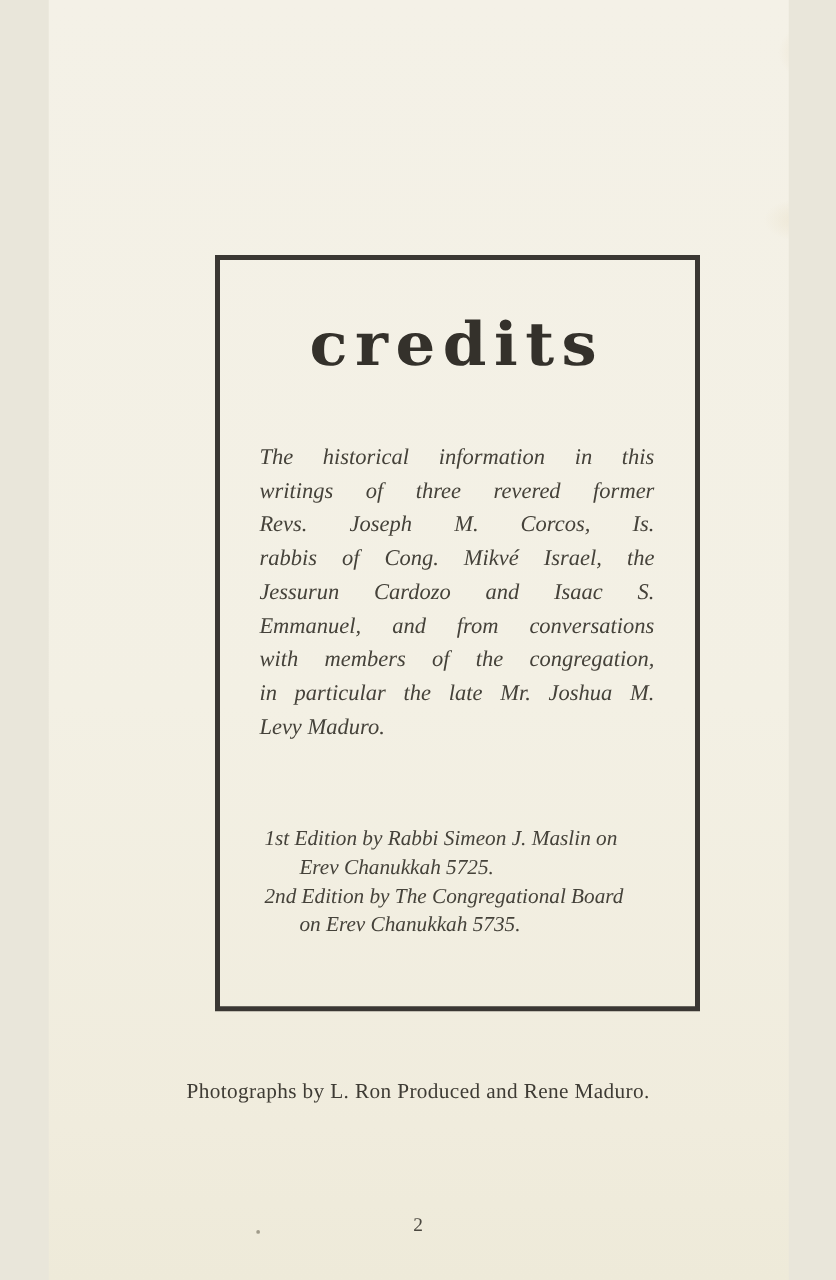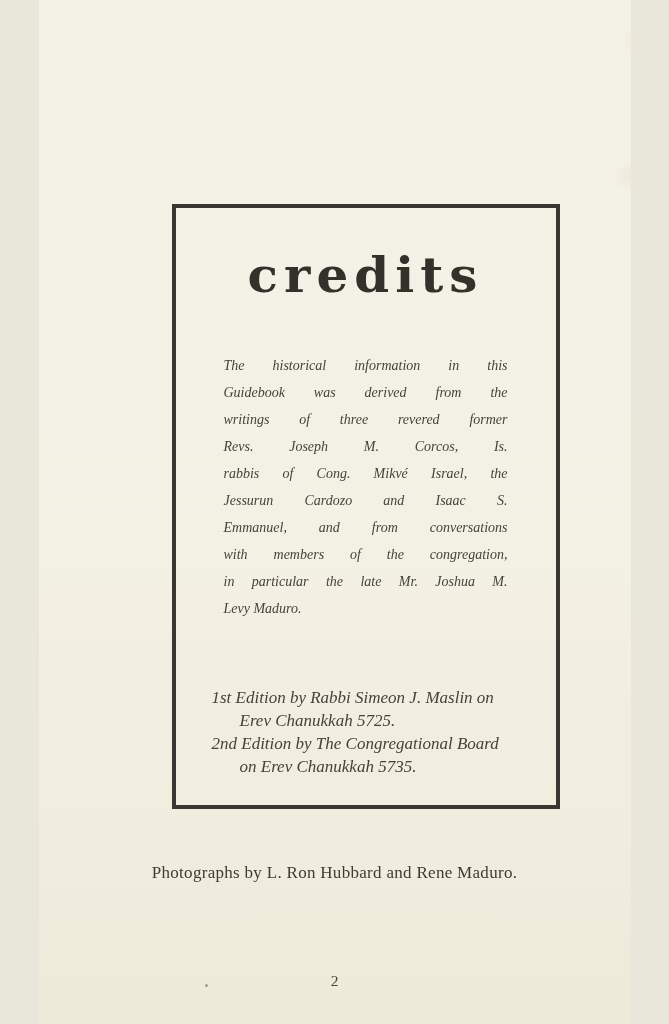--- a/index.html
+++ b/index.html
@@ -43,23 +43,23 @@
     font-weight: 700;
     font-size: 50px;
     line-height: 52px;
     letter-spacing: 6px;
     color: var(--ink_dark);
     transform: scaleY(0.96);
   }
 
   .paragraph {
     margin-top: 50px;
-    padding: 0 48px;
+    padding: 0 32px;
     font-style: italic;
-    font-size: 14px;
+    font-size: 18px;
     line-height: 27px;
     color: var(--ink);
   }
   .pline {
     text-align: justify;
     text-align-last: justify;
     white-space: normal;
   }
   .pline.last {
     text-align: left;
@@ -112,41 +112,40 @@
 <body>
 
 <div class="page">
 
   <div class="frame">
 
     <div class="title">credits</div>
 
     <div class="paragraph">
       <div class="pline">The historical information in this</div>
-      <div class="pline">Guidebook was derived from the</div>
       <div class="pline">writings of three revered former</div>
       <div class="pline">Revs. Joseph M. Corcos, Is.</div>
       <div class="pline">rabbis of Cong. Mikvé Israel, the</div>
       <div class="pline">Jessurun Cardozo and Isaac S.</div>
       <div class="pline">Emmanuel, and from conversations</div>
       <div class="pline">with members of the congregation,</div>
       <div class="pline">in particular the late Mr. Joshua M.</div>
       <div class="pline last">Levy Maduro.</div>
     </div>
 
     <div class="editions">
       <div class="eline">1st Edition by Rabbi Simeon J. Maslin on</div>
       <div class="eline indent">Erev Chanukkah 5725.</div>
       <div class="eline">2nd Edition by The Congregational Board</div>
       <div class="eline indent">on Erev Chanukkah 5735.</div>
     </div>
 
   </div>
 
   <div class="footer">
-    <div>Photographs by L. Ron Hubbard and Rene Maduro.</div>
+    <div>Photographs by L. Ron Produced and Rene Maduro.</div>
   </div>
 
   <div class="pagenum">2</div>
 
   <div class="speck"></div>
 
 </div>
 
 </body></html>

